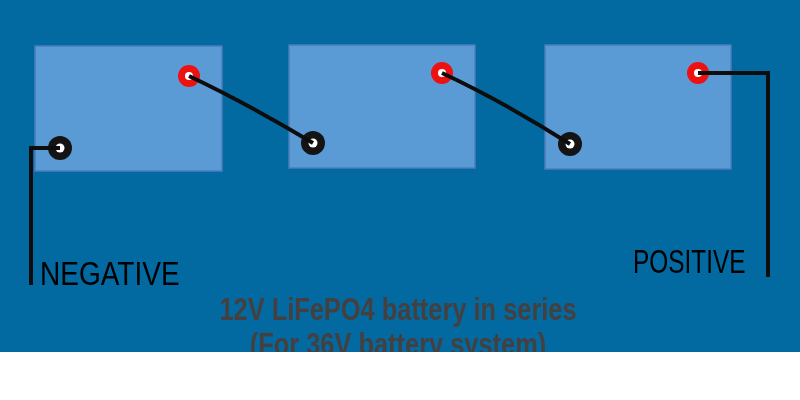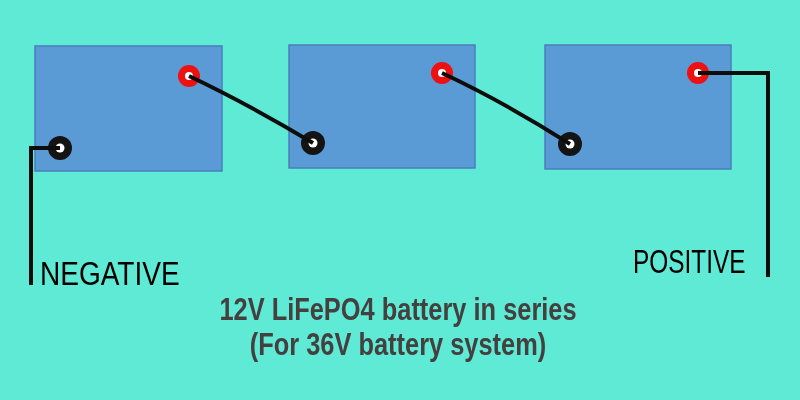--- a/index.html
+++ b/index.html
@@ -1,20 +1,20 @@
 <!DOCTYPE html>
 <html><head>
 <meta charset="utf-8">
 <style>
   html, body { margin: 0; padding: 0; background: #ffffff; }
   .stage {
     position: relative;
     width: 800px;
-    height: 400px;
-    background: #5eead4;
+    height: 352px;
+    background: #0369a1;
     overflow: hidden;
     font-family: "Liberation Sans", sans-serif;
   }
   .stage svg { position: absolute; left: 0; top: 0; }
   .lead-label {
     font-family: "Liberation Sans", sans-serif;
     font-size: 33px;
     font-weight: 400;
   }
   .caption-line {

